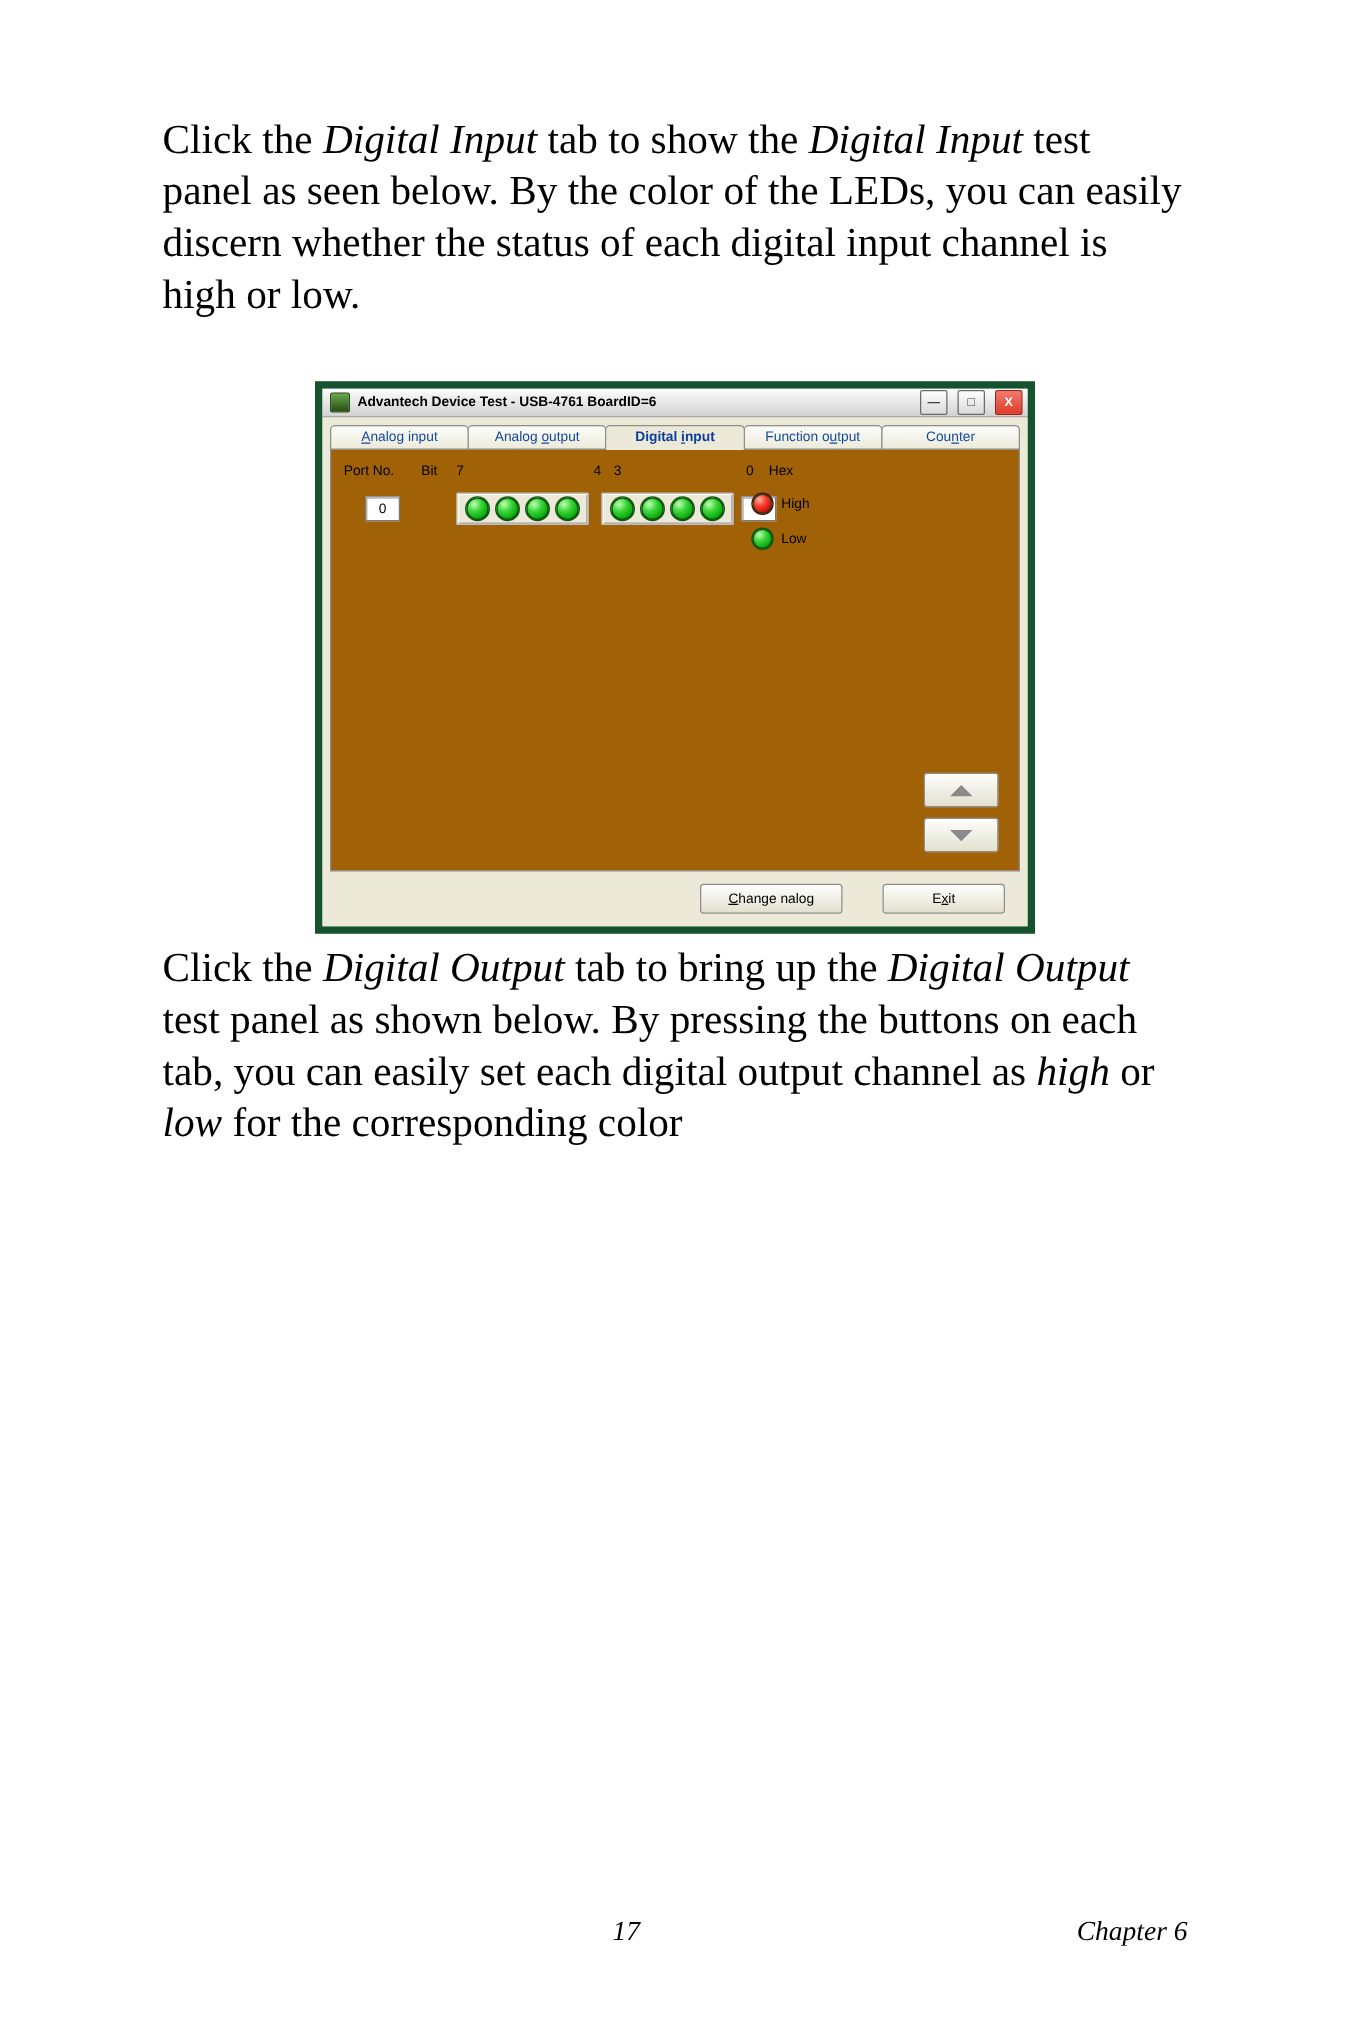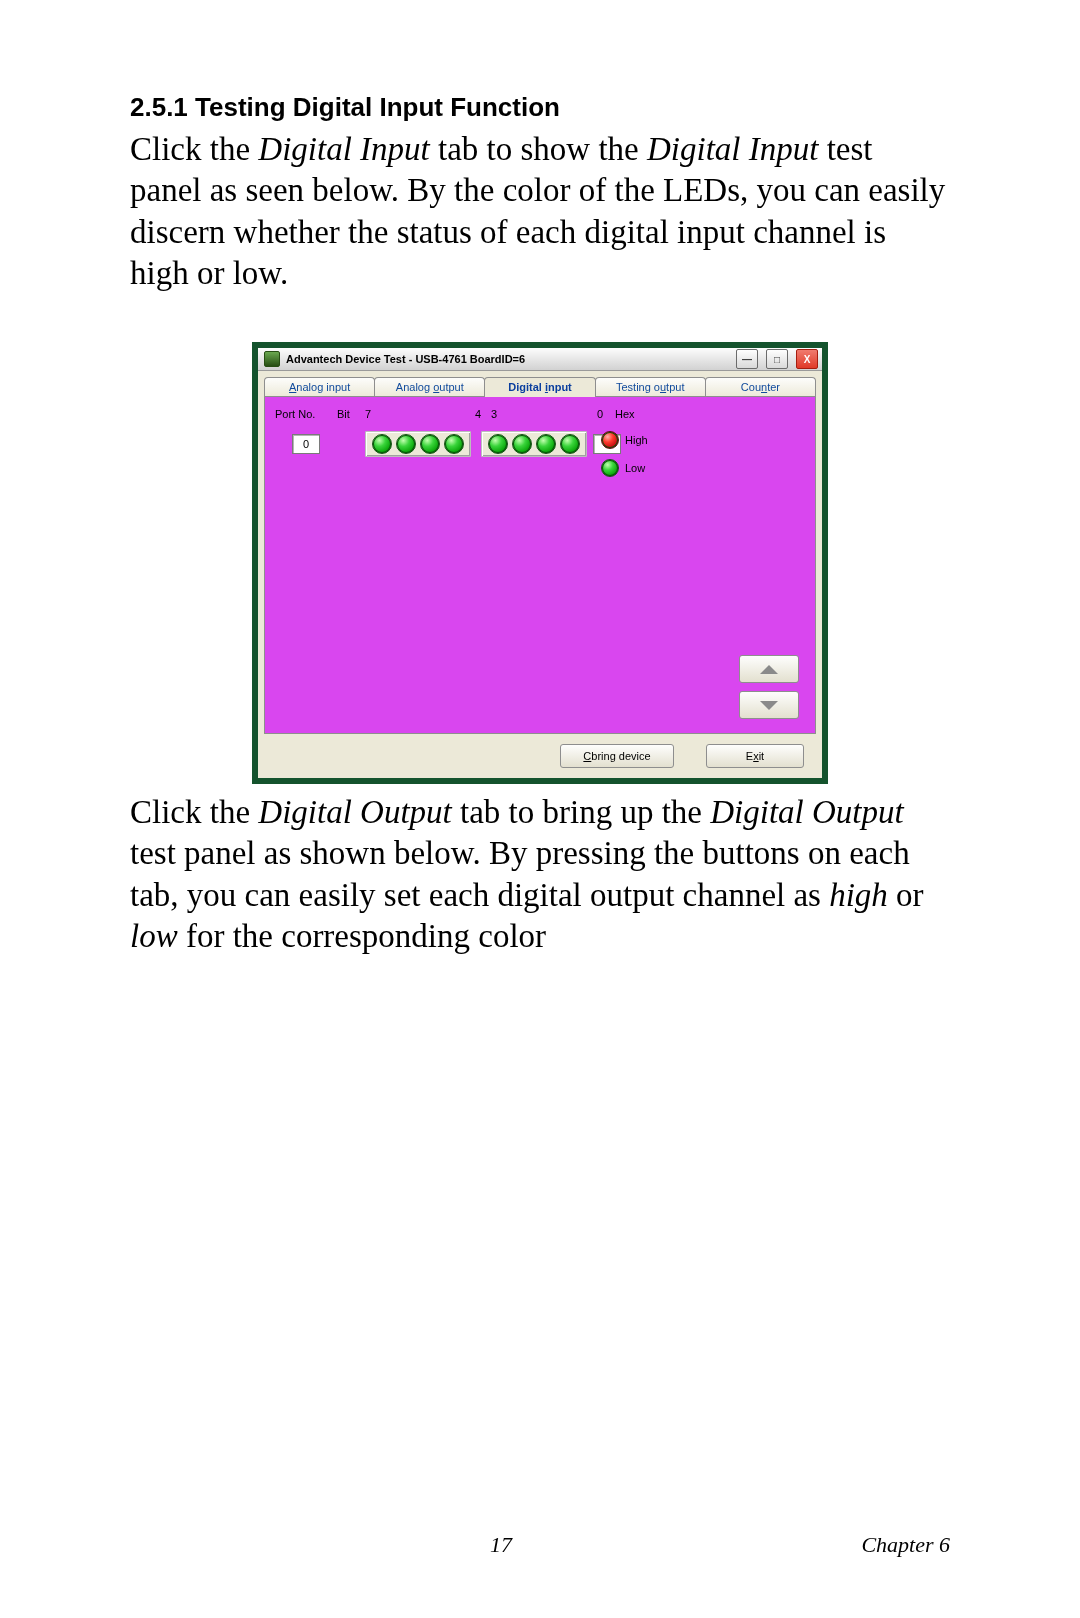--- a/index.html
+++ b/index.html
@@ -122,21 +122,21 @@
   .tab u { text-decoration: underline; }
   .tab.active {
     background: #ece9d8;
     font-weight: bold;
     z-index: 2;
     color: #0a3e9e;
   }
   .tab-panel {
     border: 1px solid #8e8e8e;
     border-top: 1px solid #8e8e8e;
-    background: #d946ef;
+    background: #a16207;
     height: 320px;
     padding: 8px 10px;
     position: relative;
     margin-top: -1px;
   }
   .hdr-row {
     display: flex;
     align-items: center;
     font-size: 11px;
     color: #000;
@@ -228,40 +228,39 @@
     font-size: 11px;
     padding: 0 8px;
   }
   .btn u { text-decoration: underline; }
 </style>
 </head>
 <body>
 
 <div class="page">
 
-  <h3 class="section-heading">2.5.1 Testing Digital Input Function</h3>
   <p class="body-text">
     <span>Click the </span><span class="ital">Digital Input</span><span> tab to show the </span><span class="ital">Digital Input</span><span> test panel as seen below. By the color of the LEDs, you can easily discern whether the status of each digital input channel is high or low.</span>
   </p>
 
   <div class="win">
     <div class="titlebar">
       <span class="app-icon"></span>
       <span class="title-text">Advantech Device Test - USB-4761 BoardID=6</span>
       <span class="spacer"></span>
       <span class="winbtn">—</span>
       <span class="winbtn">□</span>
       <span class="winbtn close">X</span>
     </div>
     <div class="win-body">
       <div class="tabs">
         <div class="tab"><u>A</u><span>nalog input</span></div>
         <div class="tab"><span>Analog </span><u>o</u><span>utput</span></div>
         <div class="tab active"><span>Digital </span><u>i</u><span>nput</span></div>
-        <div class="tab"><span>Testing o</span><u>u</u><span>tput</span></div>
+        <div class="tab"><span>Function o</span><u>u</u><span>tput</span></div>
         <div class="tab"><span>Cou</span><u>n</u><span>ter</span></div>
       </div>
 
       <div class="tab-panel">
         <div class="hdr-row">
           <span class="lbl-port">Port No.</span>
           <span class="lbl-bit">Bit</span>
           <span class="b7">7</span>
           <span class="b4">4</span>
           <span class="b3">3</span>
@@ -312,21 +311,21 @@
             </div>
           <div class="arrow-btn">
               <div class="tri-down"></div>
             </div>
         </div>
       </div>
 
       <div class="bottom-btns">
         <div class="btn">
             <u>C</u>
-            <span>bring device</span>
+            <span>hange nalog</span>
           </div>
         <div class="btn" style="min-width:80px">
             <span>E</span>
             <u>x</u>
             <span>it</span>
           </div>
       </div>
     </div>
   </div>
 

